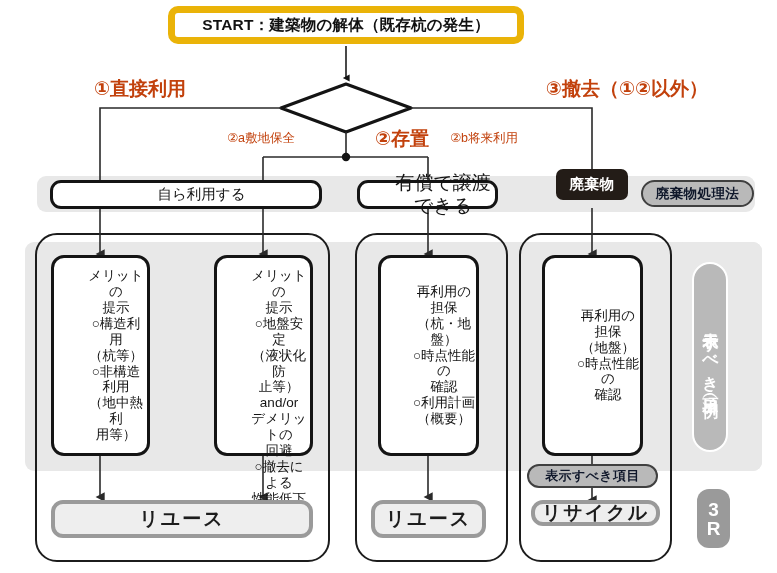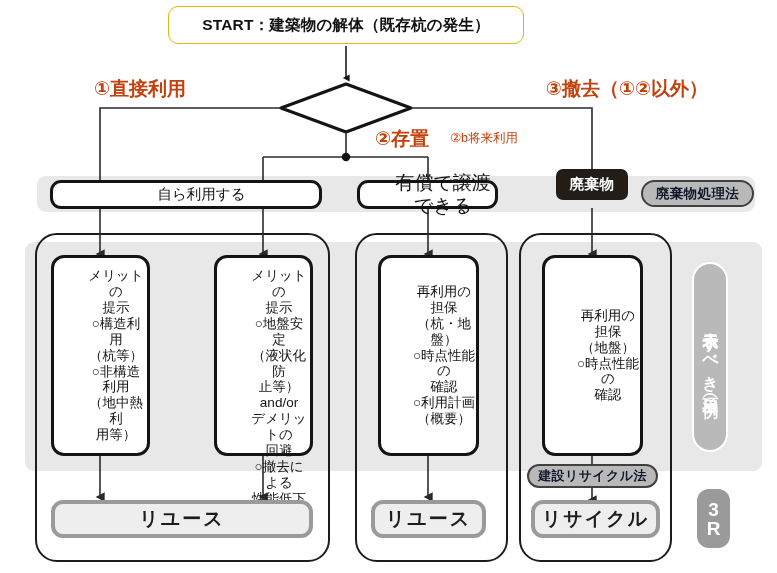--- a/index.html
+++ b/index.html
@@ -60,21 +60,21 @@
     white-space:pre-line;
     padding-left:31px;
   }
   .hbox.tall{border-radius:13px;align-items:center;}
 
   
   .start{
     position:absolute;
     box-sizing:border-box;
     background:#ffffff;
-    border:1px solid #eab308;
+    border:7px solid #eab308;
     border-radius:10px;
     display:flex;align-items:center;justify-content:center;
     font-weight:bold;font-size:15.5px;color:#111;
     letter-spacing:.2px;
   }
 
   
   .darkchip{
     position:absolute;
     box-sizing:border-box;
@@ -203,20 +203,21 @@
       <path d="M592,486 L592,500" marker-end="url(#arrB)"></path>
     </g>
   </svg>
 
   <div class="start" style="left:168px;top:6px;width:356px;height:38px;">START：建築物の解体（既存杭の発生）</div>
 
 
   <div class="txt" style="left:55px;top:76px;width:170px;height:26px;font-size:19px;font-weight:bold;">①直接利用</div>
   <div class="txt" style="left:352px;top:126px;width:100px;height:26px;font-size:19px;font-weight:bold;">②存置</div>
   <div class="txt" style="left:512px;top:76px;width:230px;height:26px;font-size:19px;font-weight:bold;">③撤去（①②以外）</div>
+  <div class="txt" style="left:196px;top:128px;width:130px;height:20px;font-size:12.5px;">②a敷地保全</div>
   <div class="txt" style="left:424px;top:128px;width:120px;height:20px;font-size:12.5px;">②b将来利用</div>
 
   <div class="hbox" style="left:50px;top:180px;width:272px;height:29px;font-size:14.5px;">自ら利用する</div>
   <div class="hbox" style="left:357px;top:180px;width:141px;height:29px;font-size:19px;">有償で譲渡できる</div>
   <div class="darkchip" style="left:556px;top:169px;width:72px;height:31px;">廃棄物</div>
   <div class="pill" style="left:641px;top:180px;width:113px;height:27px;font-size:13.5px;">廃棄物処理法</div>
 
   <div class="hbox tall" style="left:51px;top:255px;width:99px;height:201px;font-size:13.5px;align-items:flex-start;padding-top:10px;">メリットの
 提示
 ○構造利用
@@ -242,25 +243,25 @@
 ○時点性能の
 確認
 ○利用計画
 （概要）</div>
 
   <div class="hbox tall" style="left:542px;top:255px;width:101px;height:201px;font-size:13.5px;">再利用の担保
 （地盤）
 ○時点性能の
 確認</div>
 
-  <div class="pill" style="left:527px;top:464px;width:131px;height:24px;font-size:13px;">建設リサイクル法</div>
+  <div class="pill" style="left:527px;top:464px;width:131px;height:24px;font-size:13px;">表示すべき項目</div>
 
   <div class="result" style="left:51px;top:500px;width:262px;height:38px;">リユース</div>
   <div class="result" style="left:371px;top:500px;width:115px;height:38px;">リユース</div>
-  <div class="result" style="left:531px;top:500px;width:129px;height:38px;">リサイクル</div>
+  <div class="result" style="left:531px;top:500px;width:129px;height:26px;">リサイクル</div>
 
   <div class="band" style="left:676px;top:242px;width:86px;height:229px;"></div>
   <div class="vpill" style="left:692px;top:262px;width:36px;height:190px;">表示すべき項目（例）</div>
 
   <div class="badge3r" style="left:697px;top:489px;width:33px;height:59px;">
     <span>3</span>
     <span>R</span>
   </div>
 
 </div>

